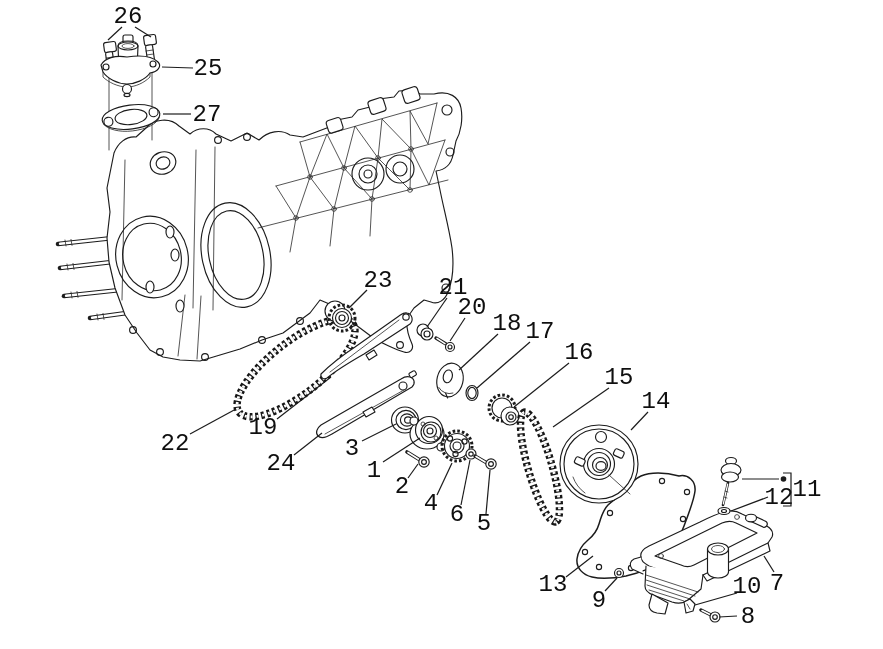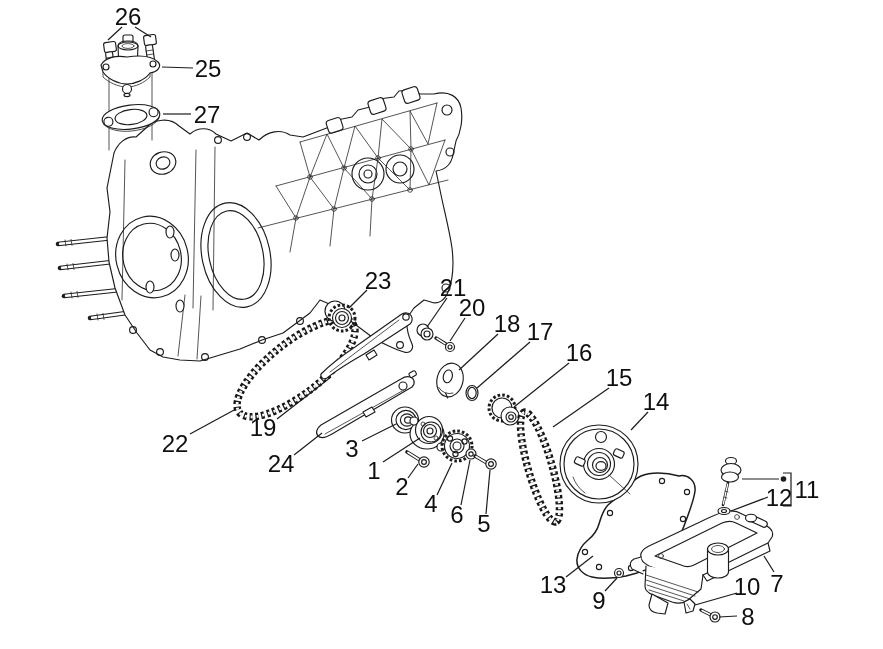--- a/index.html
+++ b/index.html
@@ -1,17 +1,17 @@
 <!DOCTYPE html>
 <html><head>
 <meta charset="utf-8">
 <style>
   html,body{margin:0;padding:0;background:#ffffff;}
   .stage{position:relative;width:883px;height:649px;background:#ffffff;overflow:hidden;
-         font-family:Liberation Sans, sans-serif;}
+         font-family:Liberation Mono, monospace;}
   svg{display:block;}
   .ln{fill:none;stroke:#1c1c1c;stroke-width:1.15;stroke-linecap:round;stroke-linejoin:round;}
   .lnf{fill:#ffffff;stroke:#1c1c1c;stroke-width:1.15;stroke-linecap:round;stroke-linejoin:round;}
   .thin{fill:none;stroke:#2a2a2a;stroke-width:.8;stroke-linecap:round;}
   .teeth{fill:none;stroke:#1c1c1c;stroke-width:3;stroke-dasharray:2.6 2.1;}
   .chainA{fill:none;stroke:#171717;stroke-width:7.5;stroke-dasharray:3.2 2.7;}
   .chainB{fill:none;stroke:#fcfcfc;stroke-width:2.8;stroke-dasharray:2 3.9;}
   .rod{stroke:#1c1c1c;stroke-width:4.6;stroke-linecap:round;}
   .rodcore{stroke:#ffffff;stroke-width:2.4;stroke-linecap:round;}
   .leader{stroke:#1c1c1c;stroke-width:1.2;fill:none;}

